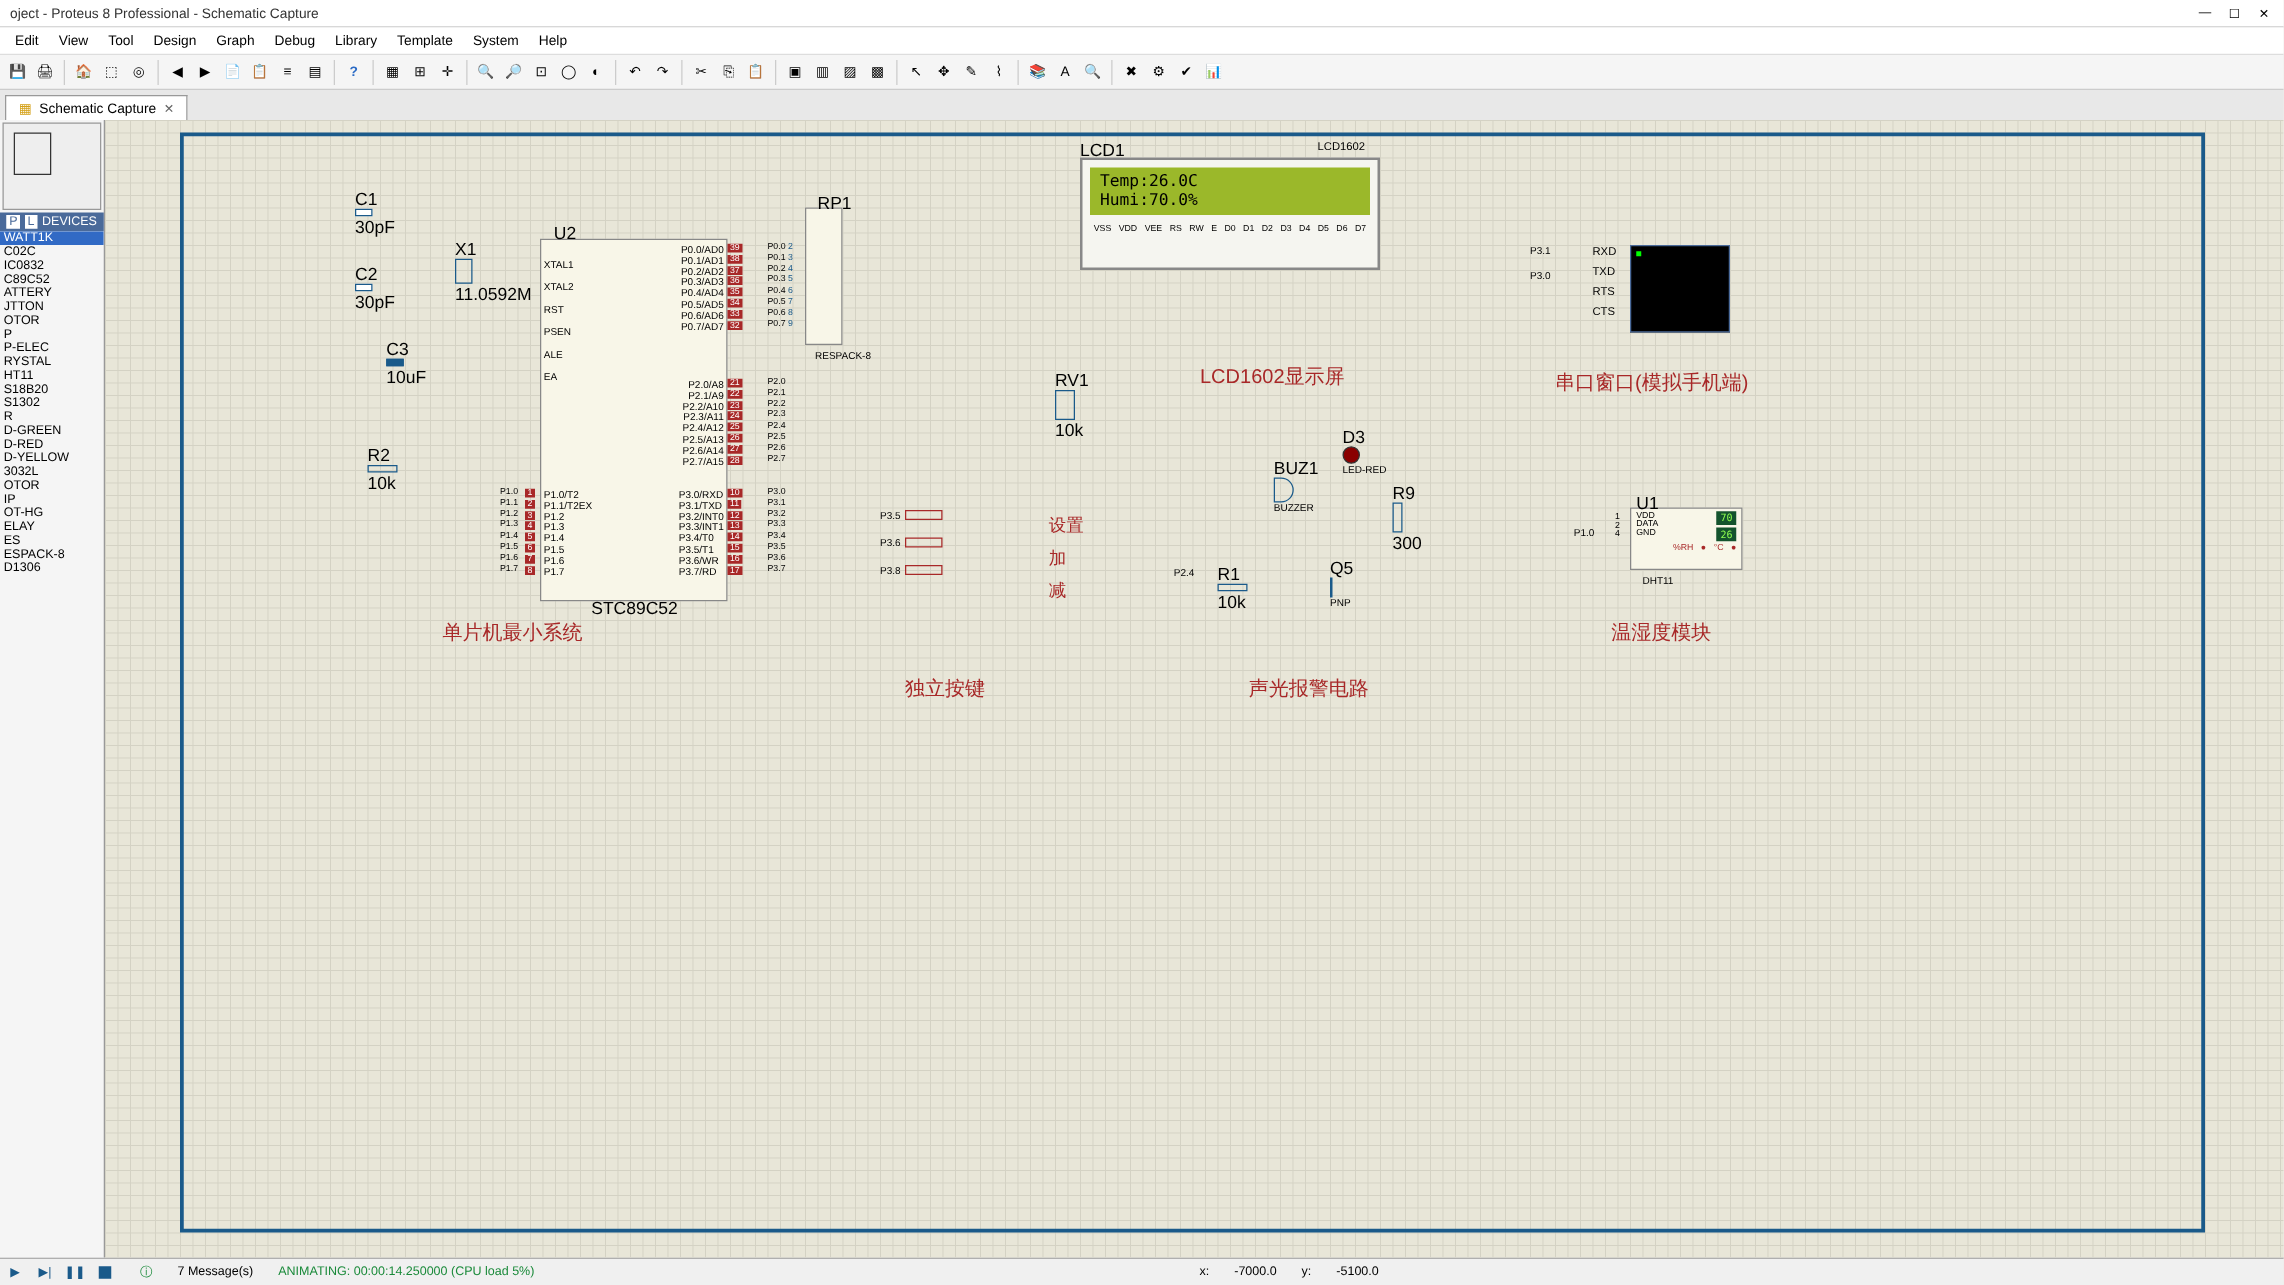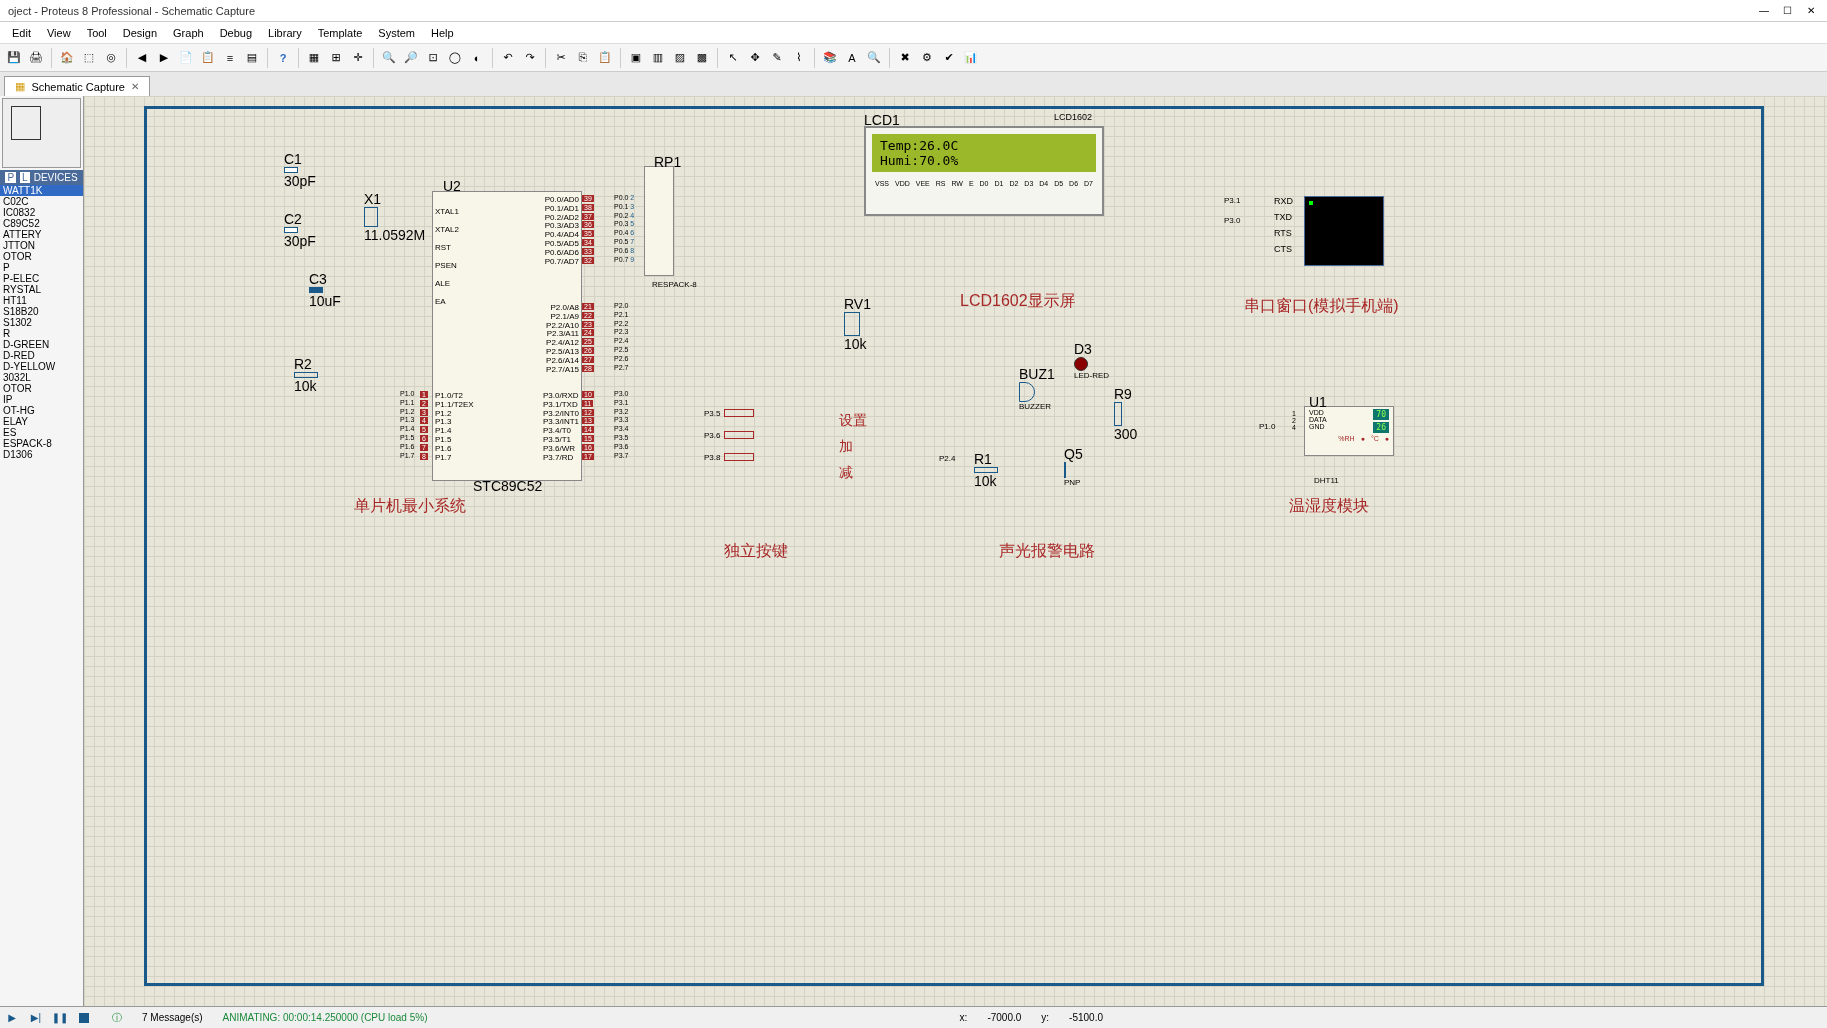--- a/index.html
+++ b/index.html
@@ -37,21 +37,21 @@
 .comp-label { font-size: 14px; color: #000; }
 .section-title { font-size: 16px; color: #a82828; font-weight: normal; }
 .lcd-box { position: absolute; border: 2px solid #888; background: #f5f5f0; }
 .lcd-screen { background: #9bb82a; color: #000; font-family: monospace; font-size: 13px; padding: 4px 8px; margin: 6px; }
 .lcd-pins { display: flex; justify-content: space-around; padding: 2px 6px; font-size: 7px; }
 .chip { border: 1px solid #888; background: #f8f6e8; font-size: 8px; }
 .pin-num-red { background: #a82828; color: #fff; font-size: 7px; padding: 0 2px; }
 .serial-box { background: #000; border: 1px solid #4a6a9a; }
 .serial-pin { font-size: 9px; color: #000; }
 .dht-box { border: 1px solid #888; background: #f8f6e8; }
-.dht-val { background: #0f766e; color: #8fff4f; font-size: 8px; padding: 1px 3px; font-family: monospace; }
+.dht-val { background: #14532d; color: #8fff4f; font-size: 8px; padding: 1px 3px; font-family: monospace; }
 .button-sym { border: 1px solid #a82828; width: 30px; height: 8px; }
 .led-red { width: 14px; height: 14px; border-radius: 50%; background: #8a0000; border: 1px solid #333; }
 .cap { border: 1px solid #1a5a8a; width: 14px; height: 6px; background: #fff; }
 .status-bar { height: 22px; background: #f0f0f0; border-top: 1px solid #999; display: flex; align-items: center; font-size: 10px; padding: 0 4px; gap: 20px; }
 .sim-controls { display: flex; gap: 8px; }
 .sim-btn { width: 16px; height: 16px; cursor: pointer; display: inline-flex; align-items: center; justify-content: center; }
 .play { color: #1a5a8a; }
 .pause { color: #1a5a8a; }
 .stop { width: 10px; height: 10px; background: #1a5a8a; }
 .status-info { color: #1a8a3a; }
@@ -452,21 +452,21 @@
           </div>
         </div>
         <div style="font-size:7px;color:#a82828;padding:0 4px;display:flex;justify-content:flex-end;gap:6px">
           <span>%RH</span>
             <span>●</span>
             <span>°C</span>
             <span>●</span>
         </div>
       </div>
       <div class="comp-label" style="position:absolute;left:1225px;top:298px">U1</div>
-      <div class="comp-label" style="position:absolute;left:1230px;top:380px;font-size:8px">DHT11</div>
+      <div class="comp-label" style="position:absolute;left:1230px;top:364px;font-size:8px">DHT11</div>
       <div class="comp-label" style="position:absolute;left:1175px;top:326px;font-size:8px">P1.0</div>
       <div style="position:absolute;left:1208px;top:314px;font-size:7px">
         <div>1</div>
         <div>2</div>
         <div>4</div>
       </div>
       <div class="section-title comp" style="left:1205px;top:400px">温湿度模块</div>
 
     </div>
   </div>

